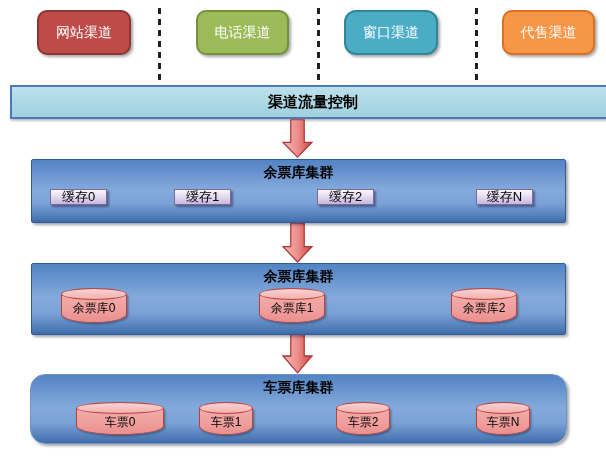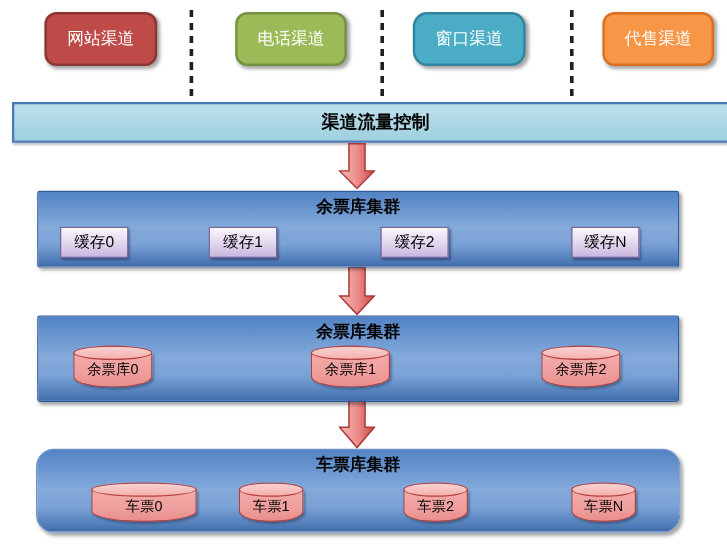--- a/index.html
+++ b/index.html
@@ -40,21 +40,21 @@
   }
   .layer-cache{top:159px;height:64px;}
   .layer-inventory{top:263px;height:72px;}
   .layer-tickets{top:374px;height:70px;left:30px;width:537px;border-radius:15px;border-color:#6F94C9;}
   .layer-title{
     position:absolute;left:0;right:0;top:4px;text-align:center;
     font-size:14px;font-weight:bold;color:#000;
   }
   
   .cacheitem{
-    position:absolute;top:29px;width:57px;height:26px;box-sizing:border-box;
+    position:absolute;top:29px;width:57px;height:16px;box-sizing:border-box;
     background:linear-gradient(180deg,#F8F5FB 0%,#E6DDF0 45%,#C9B6DF 100%);
     border:1px solid #7A6A99;box-shadow:1.5px 1.5px 2px rgba(20,20,60,.45);
     display:flex;align-items:center;justify-content:center;font-size:13px;color:#000;
   }
   .cacheitem-0{left:18px;} .cacheitem-1{left:142px;} .cacheitem-2{left:285px;} .cacheitem-3{left:444px;}
   
   .cyl{position:absolute;}
   .cyl-lg{width:66px;height:35px;top:24px;}
   .cyl-sm{width:54px;height:33px;top:27px;}
   .cyl .cyl-top{

